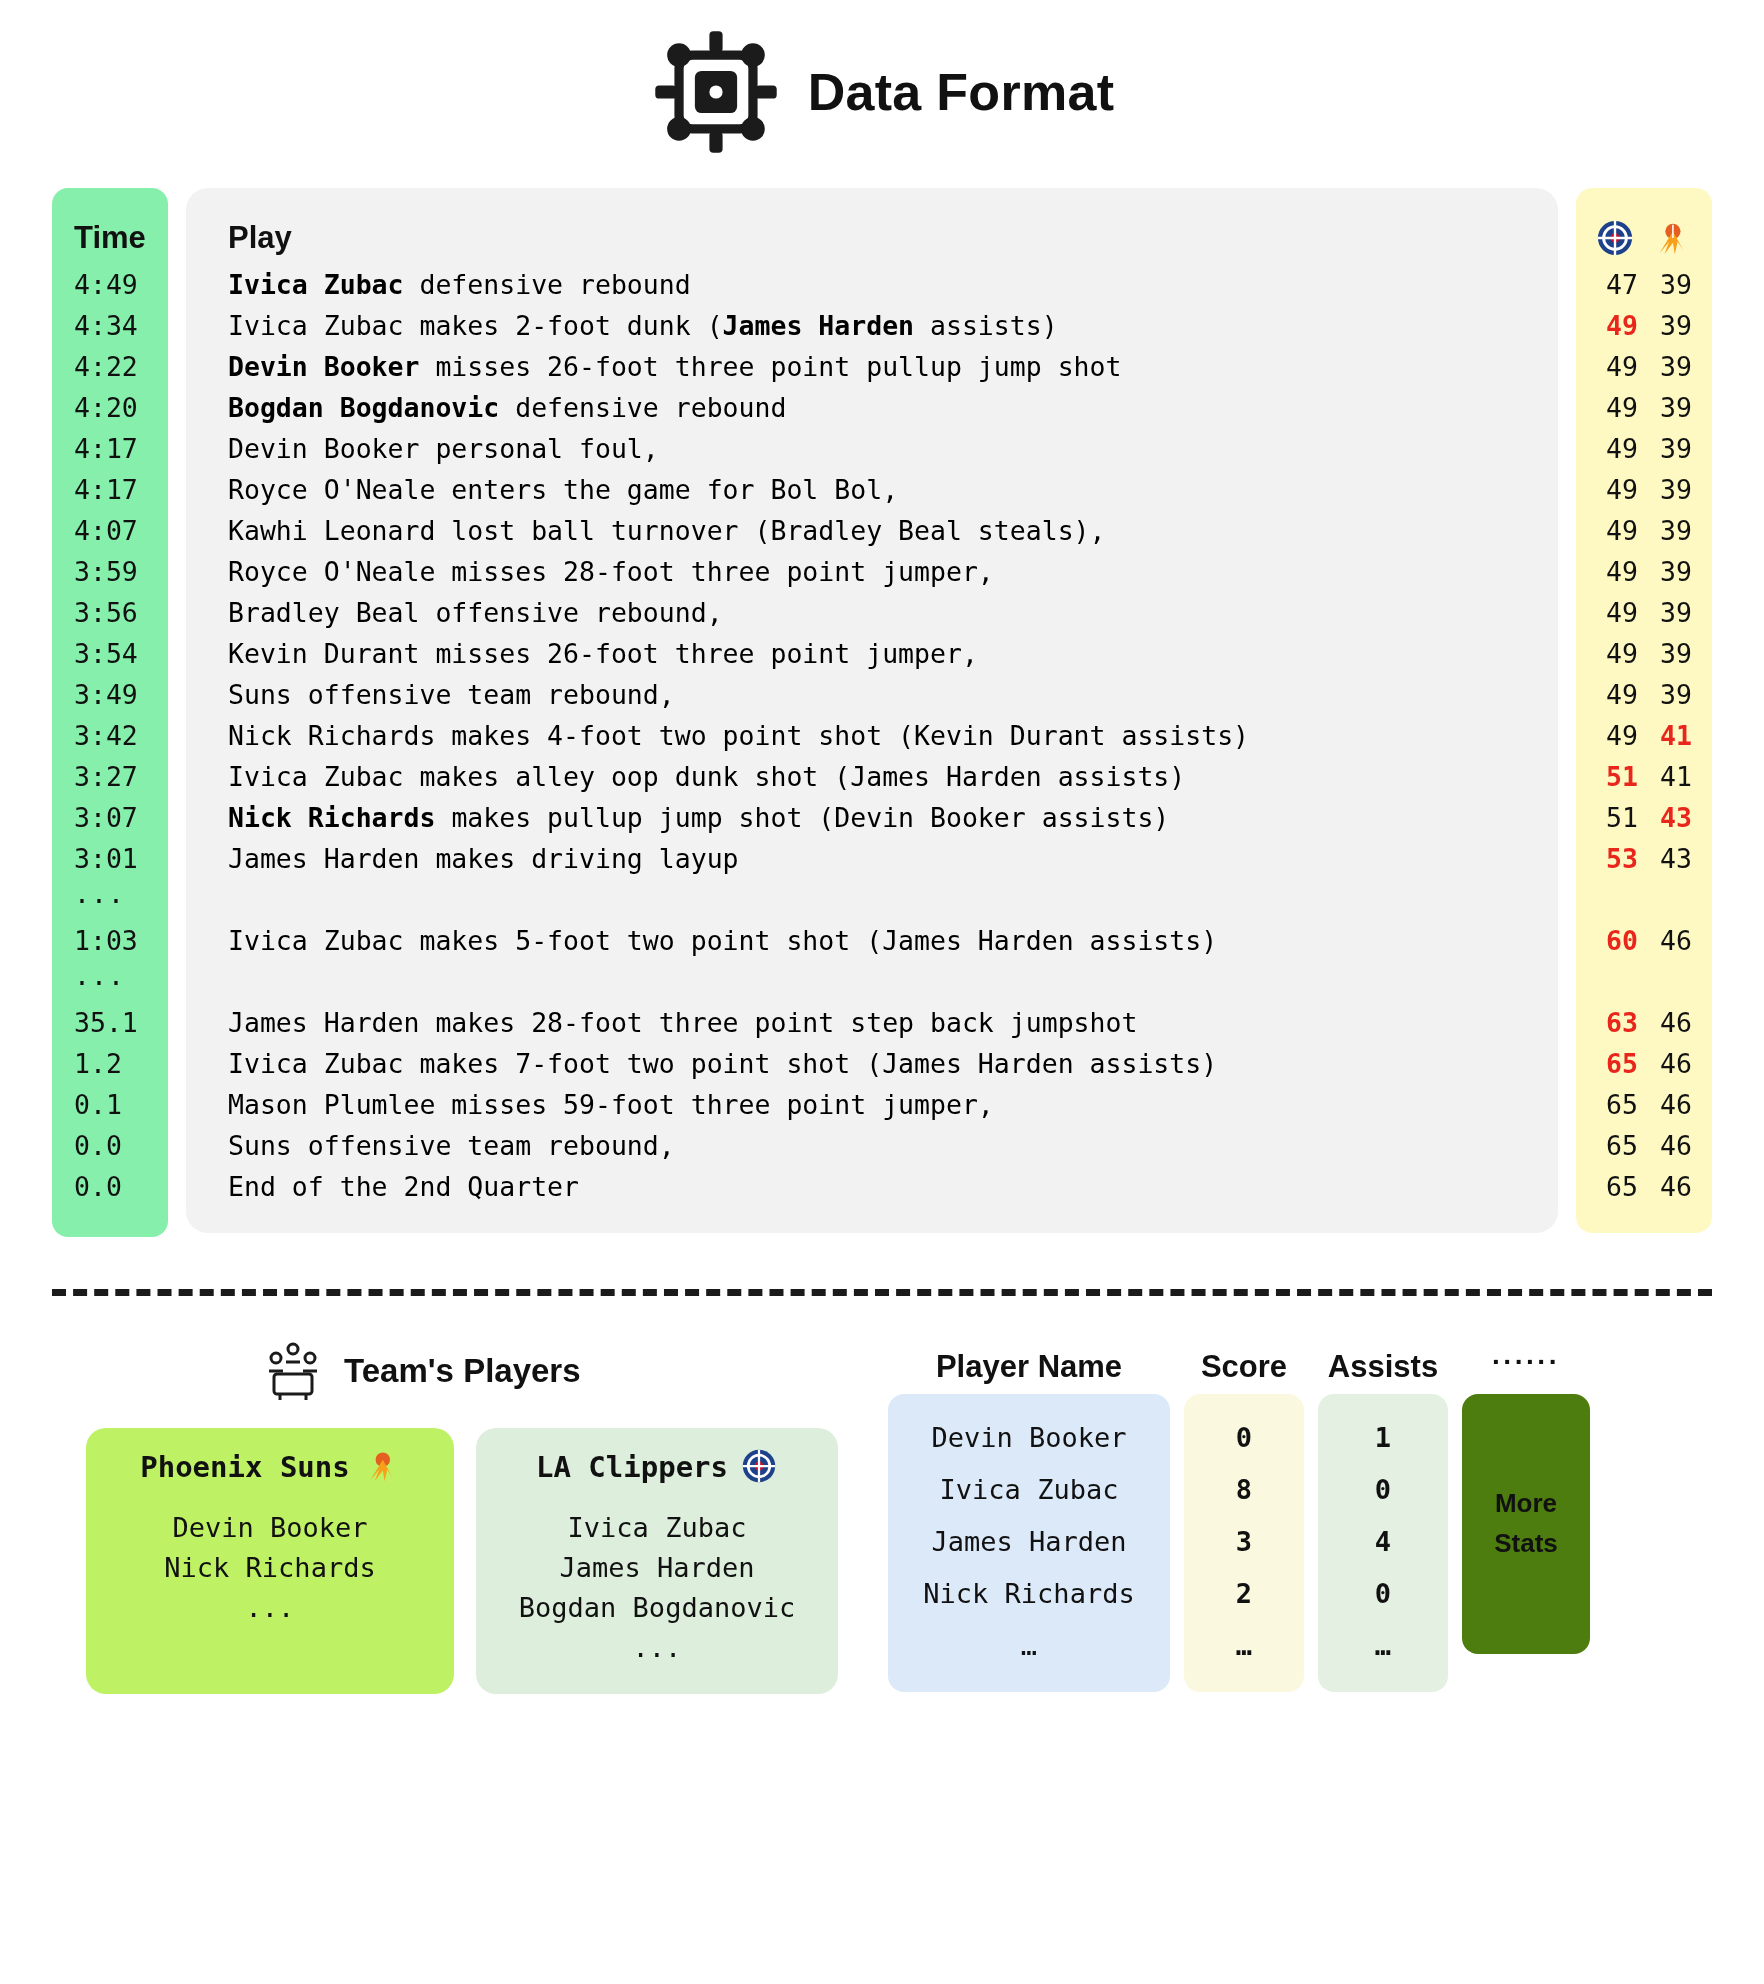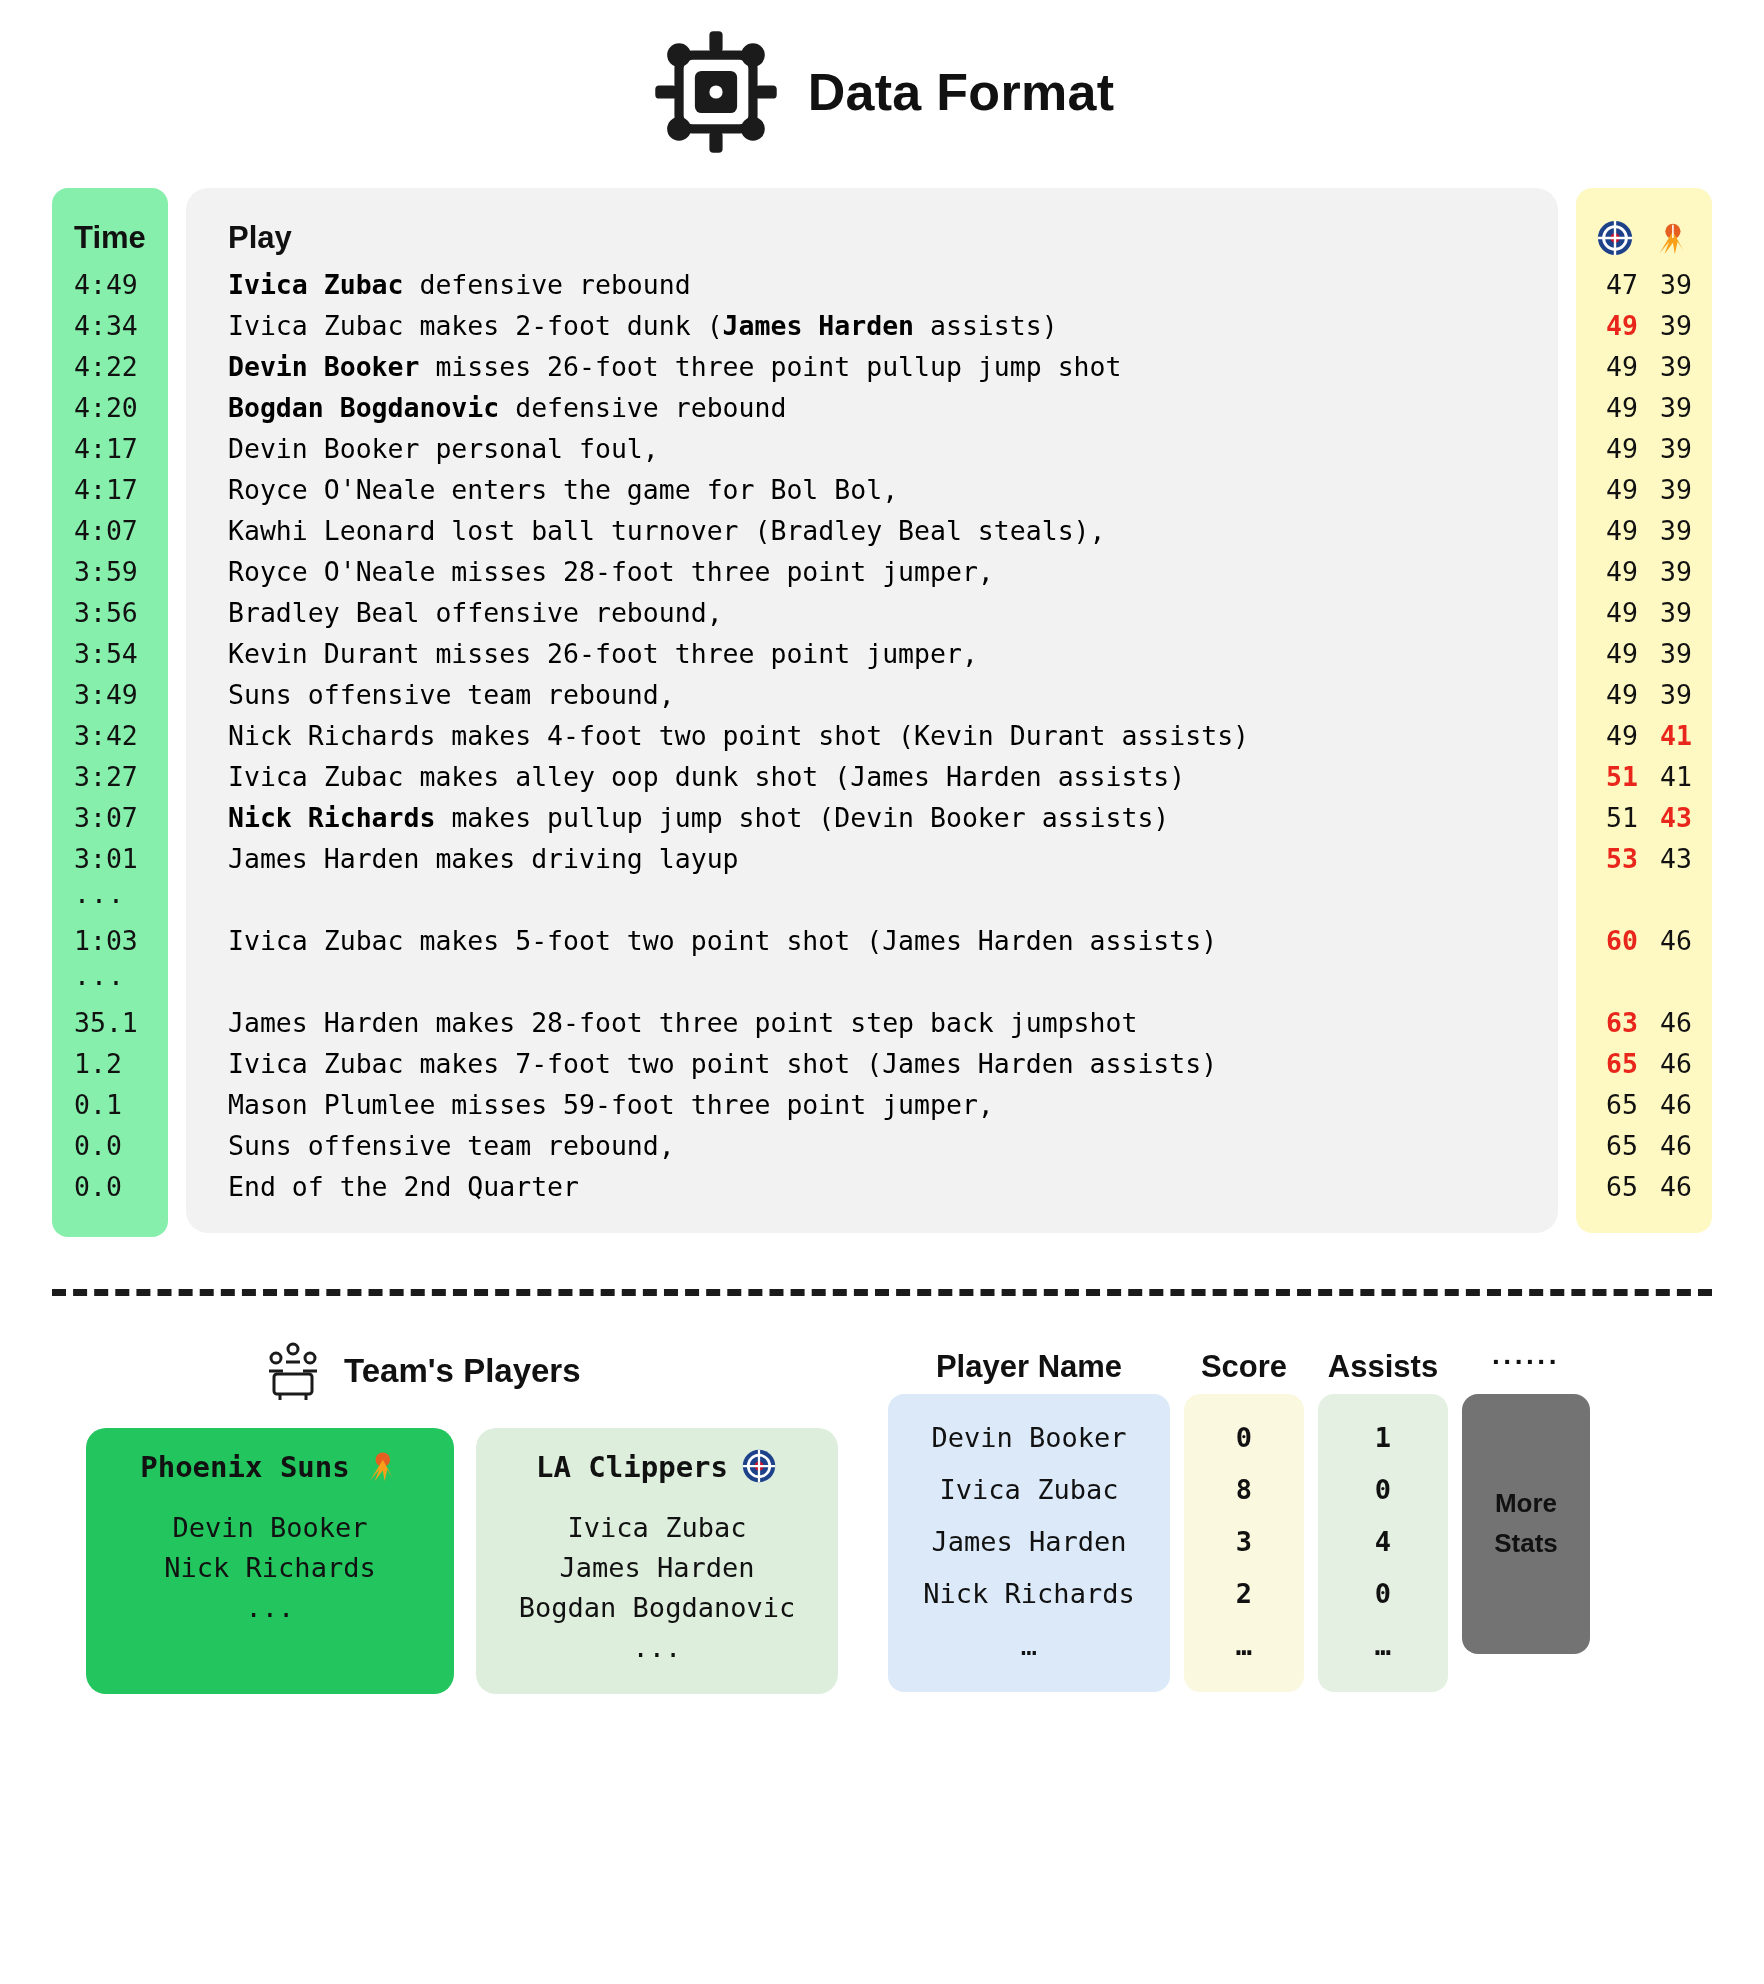--- a/index.html
+++ b/index.html
@@ -166,21 +166,21 @@
     display: flex;
     gap: 22px;
     padding-left: 34px;
   }
   .team-card {
     border-radius: 20px;
     padding: 20px 26px 26px 26px;
     box-sizing: border-box;
     text-align: center;
   }
-  .team-card.suns { background: #22c55e; width: 368px; }
+  .team-card.suns { background: #bef264; width: 368px; }
   .team-card.clippers { background: #ddeedd; width: 362px; }
   .team-name {
     font-family: "DejaVu Sans Mono", "Liberation Mono", monospace;
     font-size: 29px;
     font-weight: bold;
     display: flex;
     align-items: center;
     justify-content: center;
     gap: 12px;
     margin-bottom: 22px;
@@ -210,21 +210,21 @@
     white-space: nowrap;
   }
   .stat-body {
     border-radius: 16px;
     padding: 18px 14px 20px 14px;
     box-sizing: border-box;
   }
   .stat-body.names { background: #dce9f8; width: 282px; }
   .stat-body.score { background: #fbf8e0; width: 120px; }
   .stat-body.assists { background: #e4f1e2; width: 130px; }
-  .stat-body.more { background: #737373; width: 128px; height: 260px; display: flex; align-items: center; justify-content: center; }
+  .stat-body.more { background: #4d7c0f; width: 128px; height: 260px; display: flex; align-items: center; justify-content: center; }
   .stat-cell {
     font-family: "DejaVu Sans Mono", "Liberation Mono", monospace;
     font-size: 27px;
     line-height: 52px;
     text-align: center;
     white-space: nowrap;
   }
   .stat-cell.b { font-weight: bold; }
   .more-text {
     font-size: 26px;

